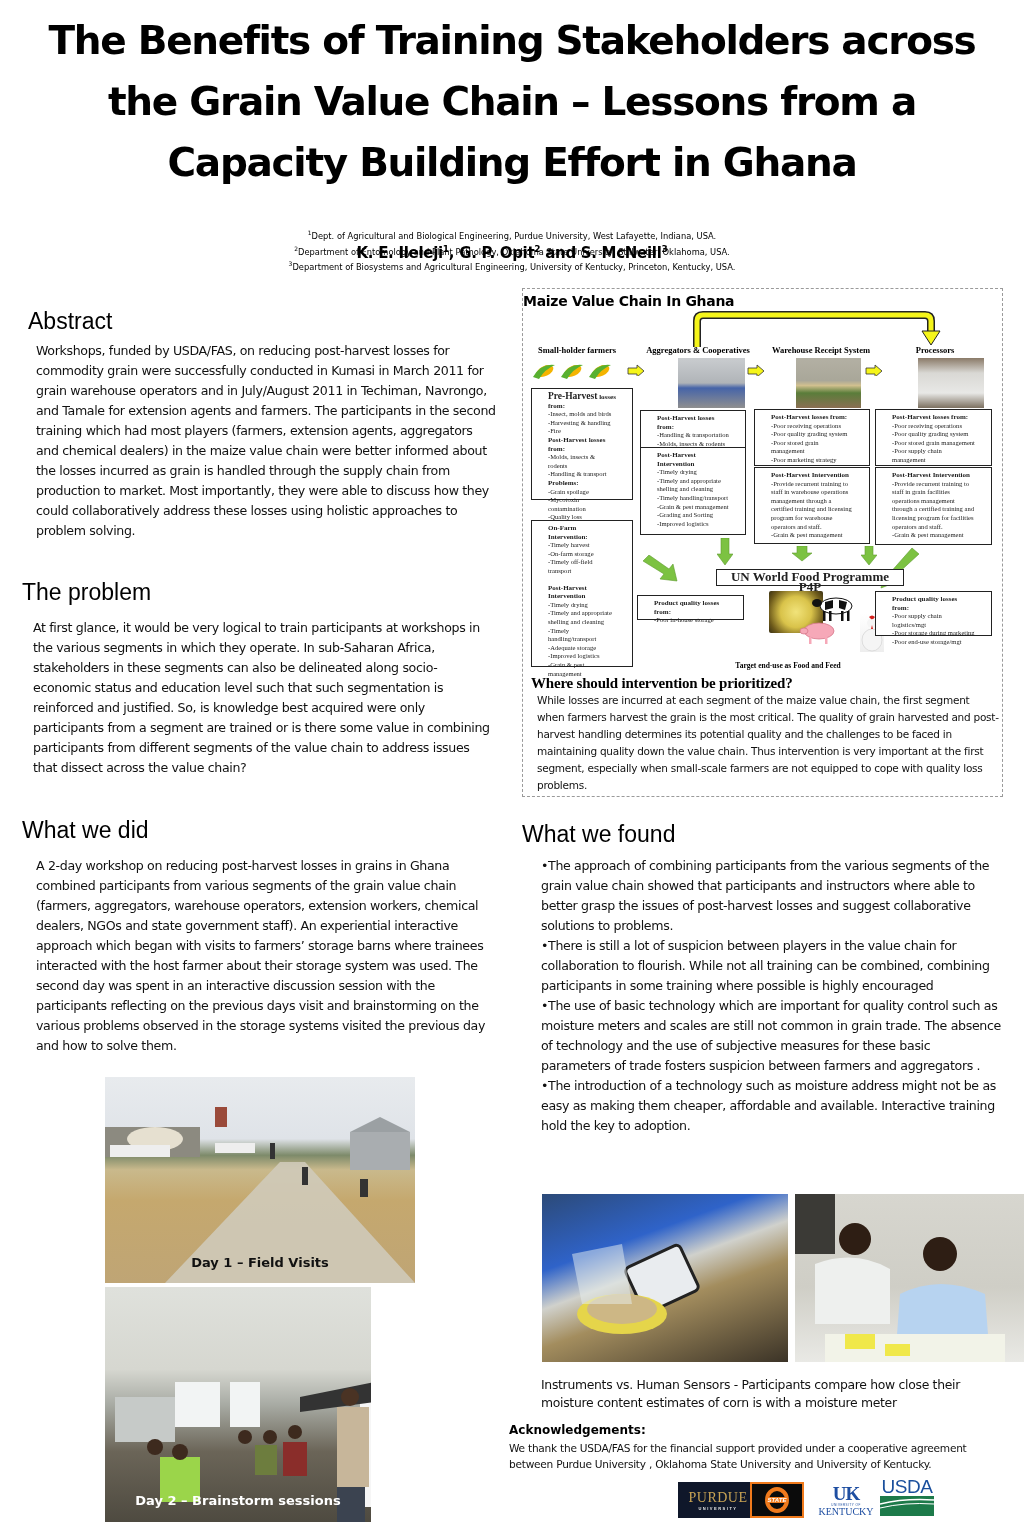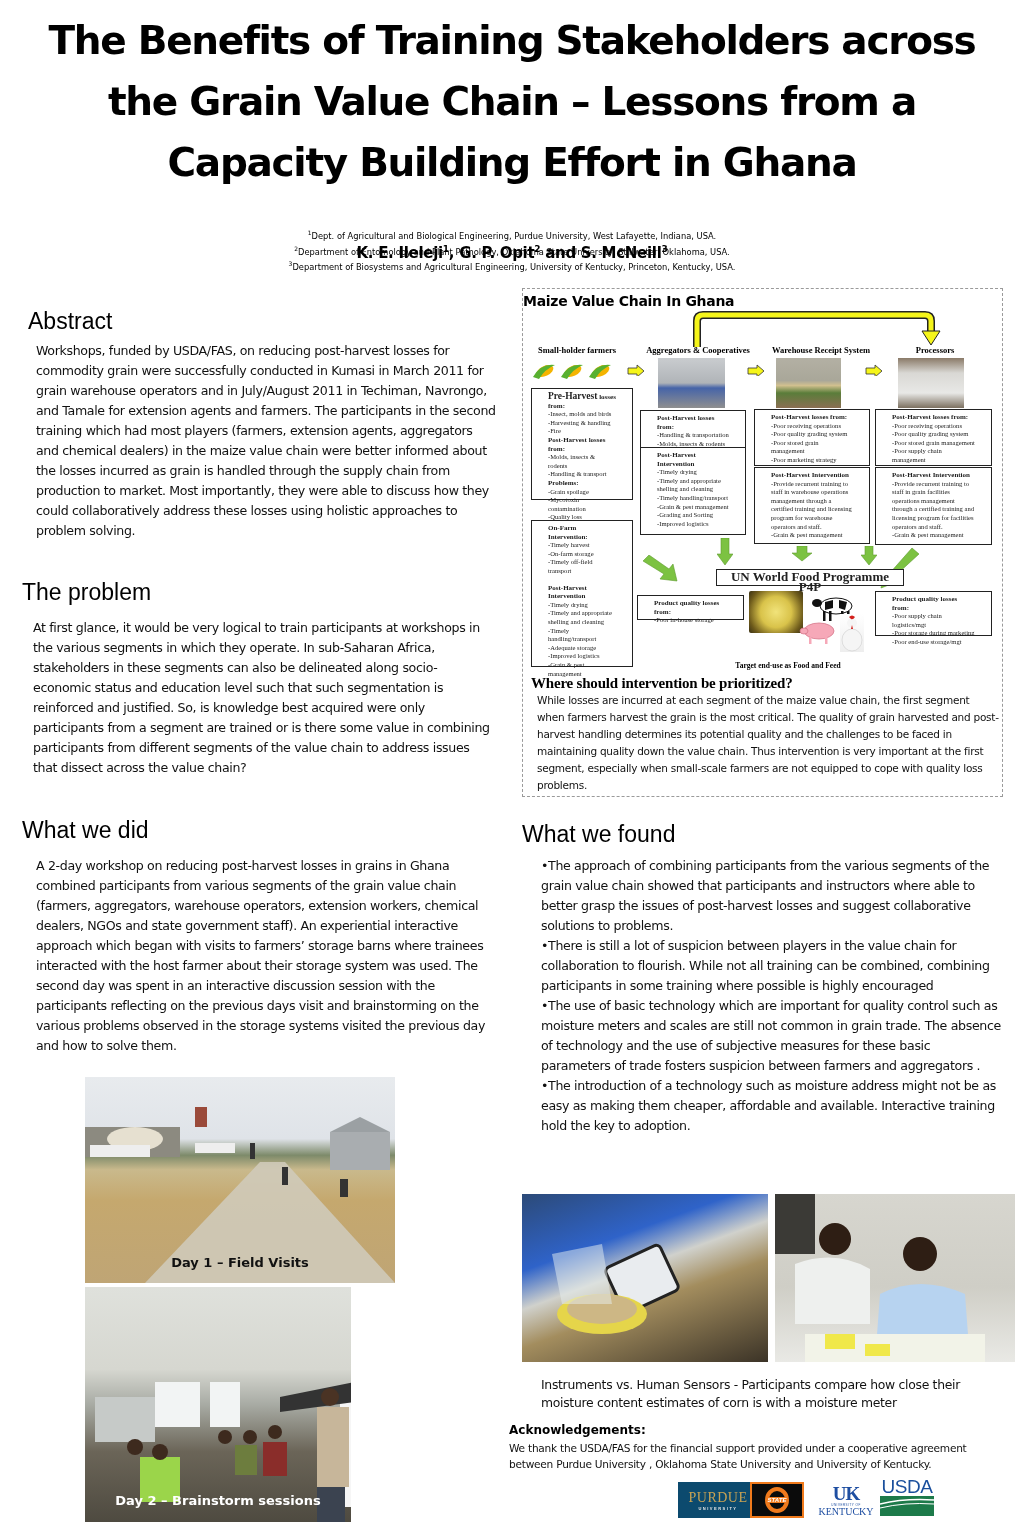--- a/index.html
+++ b/index.html
@@ -47,21 +47,21 @@
   .dg-col {
     font-family: "Liberation Serif", serif; font-weight: bold; font-size: 8.5px; text-align: center;
   }
   .box {
     border: 1.5px solid #222; background: #fff;
     font-family: "Liberation Serif", serif; font-size: 6.6px; line-height: 8.6px;
     padding: 3px 16px; color: #222;
   }
   .box b { font-size: 7px; }
   .box .big { font-size: 9.5px; }
-  .photo { background: #999; overflow: hidden; }
+  .photo { background: #999; overflow: hidden; margin-left: 20px; }
   .yarrow { width: 18px; height: 12px; }
 
   .caption-overlay {
     font-family: "DejaVu Sans", sans-serif; font-weight: bold; font-size: 13px; color: #111;
     text-align: center; width: 100%;
   }
   .logo { display: flex; align-items: center; justify-content: center; }
 </style>
 </head>
 <body>
@@ -337,21 +337,21 @@
     <rect x="50" y="140" width="30" height="15" fill="#f0e84a"></rect>
     <rect x="90" y="150" width="25" height="12" fill="#f0e84a"></rect>
   </svg>
 </div>
 
 <div class="abs" style="left:541px; top:1376px; width:460px; font-family:'DejaVu Sans',sans-serif; font-size:12.4px; line-height:18px; letter-spacing:-0.3px; color:#111">Instruments vs. Human Sensors - Participants compare how close their moisture content estimates of corn is with a moisture meter</div>
 
 <div class="abs" style="left:509px; top:1423px; font-family:'DejaVu Sans',sans-serif; font-weight:bold; font-size:12px">Acknowledgements:</div>
 <div class="abs" style="left:509px; top:1440px; width:485px; font-family:'DejaVu Sans',sans-serif; font-size:10.6px; line-height:16px; letter-spacing:-0.25px; color:#111">We thank the USDA/FAS for the financial support provided under a cooperative agreement between Purdue University , Oklahoma State University  and University of Kentucky.</div>
 
-<div class="abs logo" style="left:678px; top:1482px; width:80px; height:36px; background:#0c4a6e; flex-direction:column">
+<div class="abs logo" style="left:678px; top:1482px; width:80px; height:36px; background:#0f172a; flex-direction:column">
   <div style="color:#c8a354; font-family:'Liberation Serif',serif; font-size:14px; letter-spacing:0.5px">PURDUE</div>
   <div style="color:#e6e6e6; font-family:'Liberation Sans',sans-serif; font-size:4px; letter-spacing:1.5px; font-weight:bold">UNIVERSITY</div>
 </div>
 <div class="abs logo" style="left:750px; top:1482px; width:54px; height:36px; background:#0b0b0b; border:2px solid #f07a1c">
   <div style="width:24px; height:26px; border-radius:50%; border:4px solid #f07a1c; display:flex; align-items:center; justify-content:center">
     <span style="color:#fff; background:#f07a1c; font-family:'Liberation Sans',sans-serif; font-weight:bold; font-style:italic; font-size:6px; padding:0 1px">STATE</span>
   </div>
 </div>
 <div class="abs logo" style="left:815px; top:1482px; width:62px; height:38px; flex-direction:column">
   <div style="color:#1e4ea1; font-family:'Liberation Serif',serif; font-weight:bold; font-size:19px; line-height:18px; letter-spacing:-1px">UK</div>

